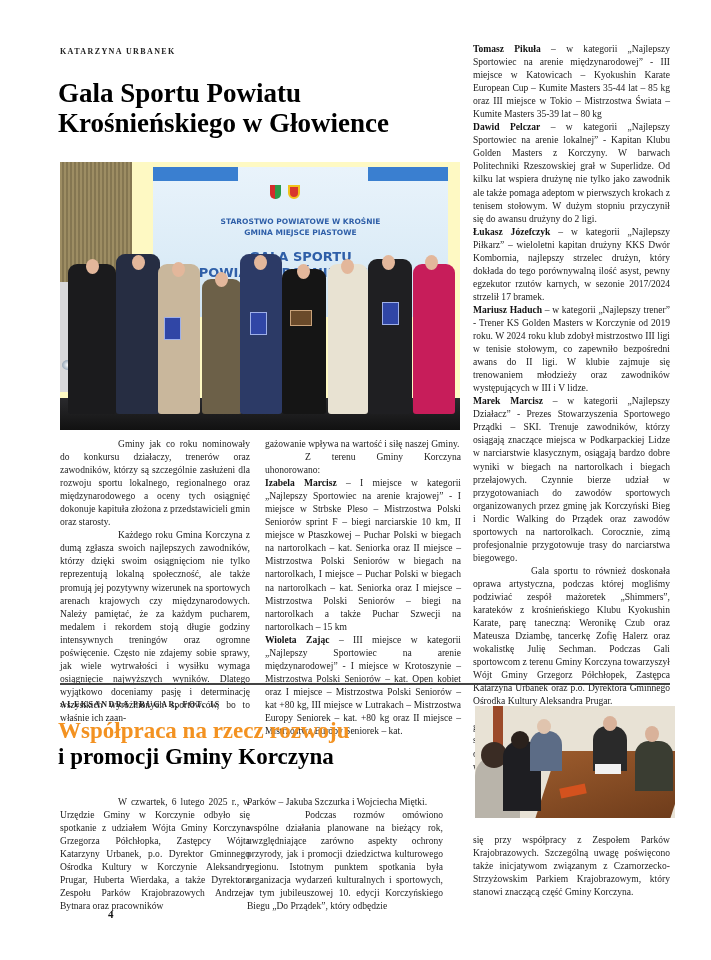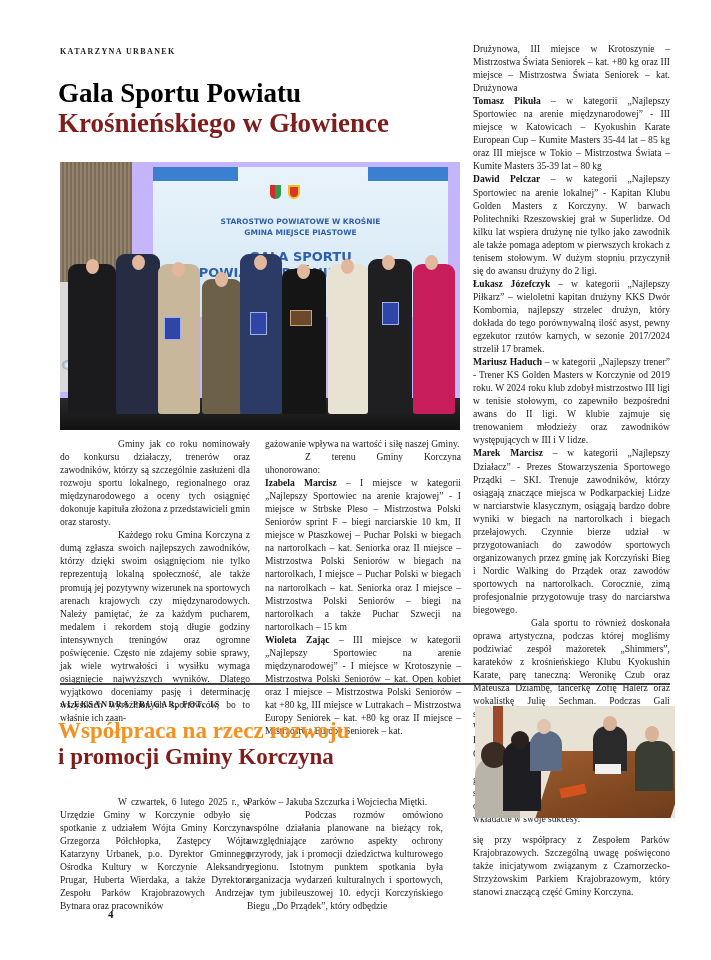--- a/index.html
+++ b/index.html
@@ -2,33 +2,33 @@
 <html><head>
 <meta charset="utf-8">
 <style>
   * { box-sizing: border-box; margin: 0; padding: 0; }
   html, body { width: 711px; height: 960px; background: #ffffff; overflow: hidden; }
   body { position: relative; font-family: "DejaVu Serif", "Liberation Serif", serif; color: #1a1a1a; }
 
   .byline { position: absolute; font-family: "Liberation Serif", serif; font-weight: bold; font-size: 8px; letter-spacing: 1.4px; color: #222; text-transform: uppercase; }
   .title { position: absolute; font-family: "Liberation Serif", serif; font-weight: bold; line-height: 1.12; }
   .title .accent { display: block; }
-  .title .main { display: block; color: #7f1d1d; }
+  .title .main { display: block; color: #000000; }
 
   .col { position: absolute; font-family: "Liberation Serif", serif; font-size: 9.55px; line-height: 13.05px; text-align: justify; hyphens: manual; color: #222; }
   .col p { text-indent: 0; }
   .col p.ind { text-indent: 58px; }
   .col b { font-weight: bold; color: #111; }
 
   .rule { position: absolute; height: 2px; background: #444; }
 
   .photo { position: absolute; overflow: hidden; }
 
   
-  .gala { left: 60px; top: 162px; width: 400px; height: 268px; background: #c4b5fd; }
+  .gala { left: 60px; top: 162px; width: 400px; height: 268px; background: #fef9c3; }
   .gala .wall-l { position: absolute; left: 0; top: 0; width: 72px; height: 120px; background: repeating-linear-gradient(90deg,#8c7a52 0 2px,#6f5f3d 2px 4px); opacity: .85; }
   .gala .wall-l2 { position: absolute; left: 0; top: 120px; width: 40px; height: 110px; background: #d9d9db; }
   .gala .screen { position: absolute; left: 93px; top: 5px; width: 295px; height: 150px; background: linear-gradient(180deg,#e9f3fb 0%,#dcecf7 60%,#cfe3f2 100%); }
   .gala .screen .band { position: absolute; top: 0; height: 14px; background: #3a7fd0; }
   .gala .coat1 { position: absolute; left: 117px; top: 18px; width: 11px; height: 14px; background: linear-gradient(90deg,#d52b2b 50%,#2e9a4a 50%); border-radius: 0 0 5px 5px; }
   .gala .coat2 { position: absolute; left: 135px; top: 18px; width: 12px; height: 14px; background: #d8362d; border: 2px solid #f2c21a; border-radius: 0 0 6px 6px; }
   .gala .scr-txt { position: absolute; left: 0; width: 100%; text-align: center; font-family: "DejaVu Sans", sans-serif; font-weight: bold; color: #2f5fa8; }
   .gala .floor { position: absolute; left: 0; bottom: 0; width: 100%; height: 32px; background: linear-gradient(180deg,#2a2a2d,#111); }
   .gala .person { position: absolute; bottom: 16px; border-radius: 9px 9px 3px 3px; }
   .gala .head { position: absolute; width: 13px; height: 15px; border-radius: 50%; background: #e3b79b; }
@@ -99,21 +99,20 @@
 </div>
 
 <div class="col" style="left:265px; top:437px; width:196px;">
   <p>gażowanie wpływa na wartość i siłę naszej Gminy.</p>
   <p class="ind" style="text-indent:40px;">Z terenu Gminy Korczyna uhonorowano:</p>
   <p><b>Izabela Marcisz</b><span> – I miejsce w kategorii „Najlepszy Sportowiec na arenie krajowej” - I miejsce w Strbske Pleso – Mistrzostwa Polski Seniorów sprint F – biegi narciarskie 10 km, II miejsce w Ptaszkowej – Puchar Polski w biegach na nartorolkach – kat. Seniorka oraz II miejsce – Mistrzostwa Polski Seniorów w biegach na nartorolkach, I miejsce – Puchar Polski w biegach na nartorolkach – kat. Seniorka oraz I miejsce – Mistrzostwa Polski Seniorów – biegi na nartorolkach a także Puchar Szwecji na nartorolkach – 15 km</span></p>
   <p><b>Wioleta Zając</b><span> – III miejsce w kategorii „Najlepszy Sportowiec na arenie międzynarodowej” - I miejsce w Krotoszynie – Mistrzostwa Polski Seniorów – kat. Open kobiet oraz I miejsce – Mistrzostwa Polski Seniorów – kat +80 kg, III miejsce w Lutrakach – Mistrzostwa Europy Seniorek – kat. +80 kg oraz II miejsce – Mistrzostwa Europy Seniorek – kat.</span></p>
 </div>
 
 <div class="col" style="left:473px; top:42px; width:197px;">
-  <p>Drużynowa, III miejsce w Krotoszynie – Mistrzostwa Świata Seniorek – kat. +80 kg oraz III miejsce – Mistrzostwa Świata Seniorek – kat. Drużynowa</p>
   <p><b>Tomasz Pikuła</b><span> – w kategorii „Najlepszy Sportowiec na arenie międzynarodowej” - III miejsce w Katowicach – Kyokushin Karate European Cup – Kumite Masters 35-44 lat – 85 kg oraz III miejsce w Tokio – Mistrzostwa Świata – Kumite Masters 35-39 lat – 80 kg</span></p>
   <p><b>Dawid Pelczar</b><span> – w kategorii „Najlepszy Sportowiec na arenie lokalnej” - Kapitan Klubu Golden Masters z Korczyny. W barwach Politechniki Rzeszowskiej grał w Superlidze. Od kilku lat wspiera drużynę nie tylko jako zawodnik ale także pomaga adeptom w pierwszych krokach z tenisem stołowym. W dużym stopniu przyczynił się do awansu drużyny do 2 ligi.</span></p>
   <p><b>Łukasz Józefczyk</b><span> – w kategorii „Najlepszy Piłkarz” – wieloletni kapitan drużyny KKS Dwór Kombornia, najlepszy strzelec drużyn, który dokłada do tego porównywalną ilość asyst, pewny egzekutor rzutów karnych, w sezonie 2017/2024 strzelił 17 bramek.</span></p>
   <p><b>Mariusz Haduch</b><span> – w kategorii „Najlepszy trener” - Trener KS Golden Masters w Korczynie od 2019 roku. W 2024 roku klub zdobył mistrzostwo III ligi w tenisie stołowym, co zapewniło bezpośredni awans do II ligi. W klubie zajmuje się trenowaniem młodzieży oraz zawodników występujących w III i V lidze.</span></p>
   <p><b>Marek Marcisz</b><span> – w kategorii „Najlepszy Działacz” - Prezes Stowarzyszenia Sportowego Prządki – SKI. Trenuje zawodników, którzy osiągają znaczące miejsca w Podkarpackiej Lidze w narciarstwie klasycznym, osiągają bardzo dobre wyniki w biegach na nartorolkach i biegach przełajowych. Czynnie bierze udział w przygotowaniach do zawodów sportowych organizowanych przez gminę jak Korczyński Bieg i Nordic Walking do Prządek oraz zawodów sportowych na nartorolkach. Corocznie, zimą profesjonalnie przygotowuje trasy do narciarstwa biegowego.</span></p>
   <p class="ind">Gala sportu to również doskonała oprawa artystyczna, podczas której mogliśmy podziwiać zespół mażoretek „Shimmers”, karateków z krośnieńskiego Klubu Kyokushin Karate, parę taneczną: Weronikę Czub oraz Mateusza Dziambę, tancerkę Zofię Halerz oraz wokalistkę Julię Sechman. Podczas Gali sportowcom z terenu Gminy Korczyna towarzyszył Wójt Gminy Grzegorz Półchłopek, Zastępca Katarzyna Urbanek oraz p.o. Dyrektora Gminnego Ośrodka Kultury Aleksandra Prugar.</p>
   <p class="ind">Jeszcze raz składamy ogromne gratulacje dla wszystkich wyróżnionych sportowców z terenu Gminy Korczyna i dziękujemy za Wasz trud oraz wysiłek jaki wkładacie w swoje sukcesy.</p>
 </div>
 
 <div class="rule" style="left:60px; top:683px; width:610px;"></div>

